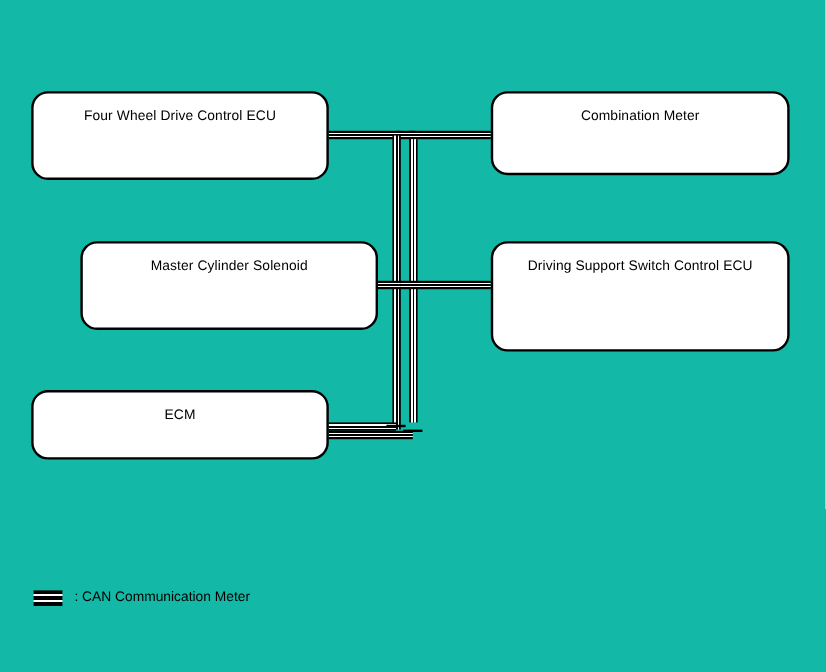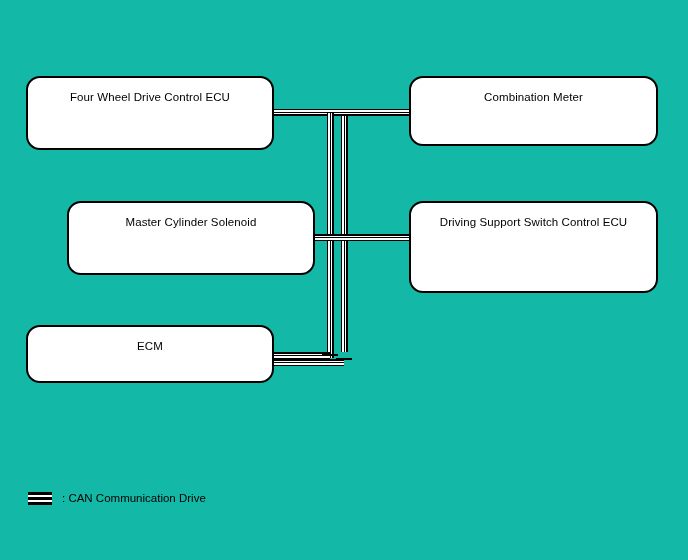--- a/index.html
+++ b/index.html
@@ -143,16 +143,16 @@
   <div class="node" style="left:409px; top:201px; width:249px; height:92px;">
     <div class="node-label">Driving Support Switch Control ECU</div>
   </div>
 
   <div class="node" style="left:26px; top:325px; width:248px; height:58px;">
     <div class="node-label">ECM</div>
   </div>
 
   <div class="legend" style="left:28px; top:491px;">
     <div class="legend-icon"></div>
-    <div class="legend-text">: CAN Communication Drive</div>
+    <div class="legend-text">: CAN Communication Meter</div>
   </div>
 
 </div>
 
 </body></html>

